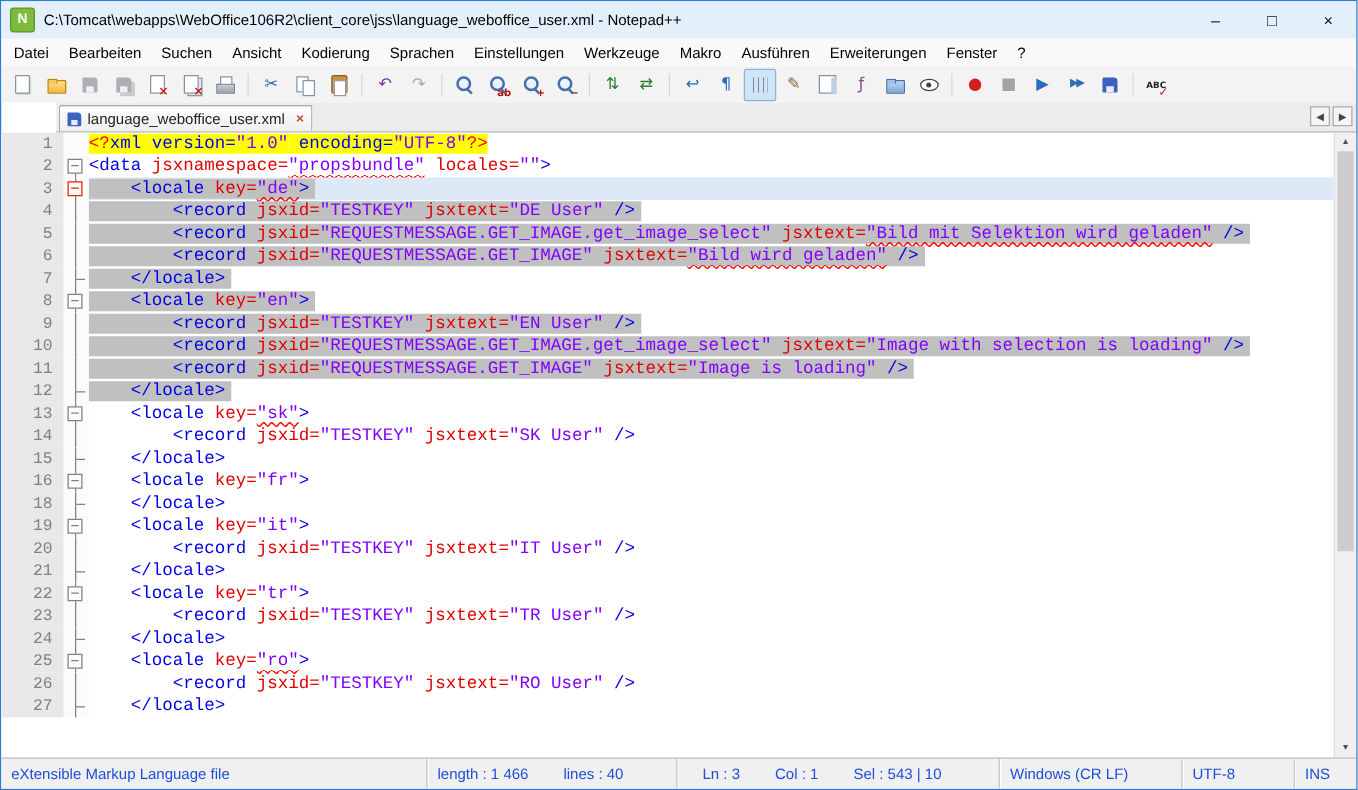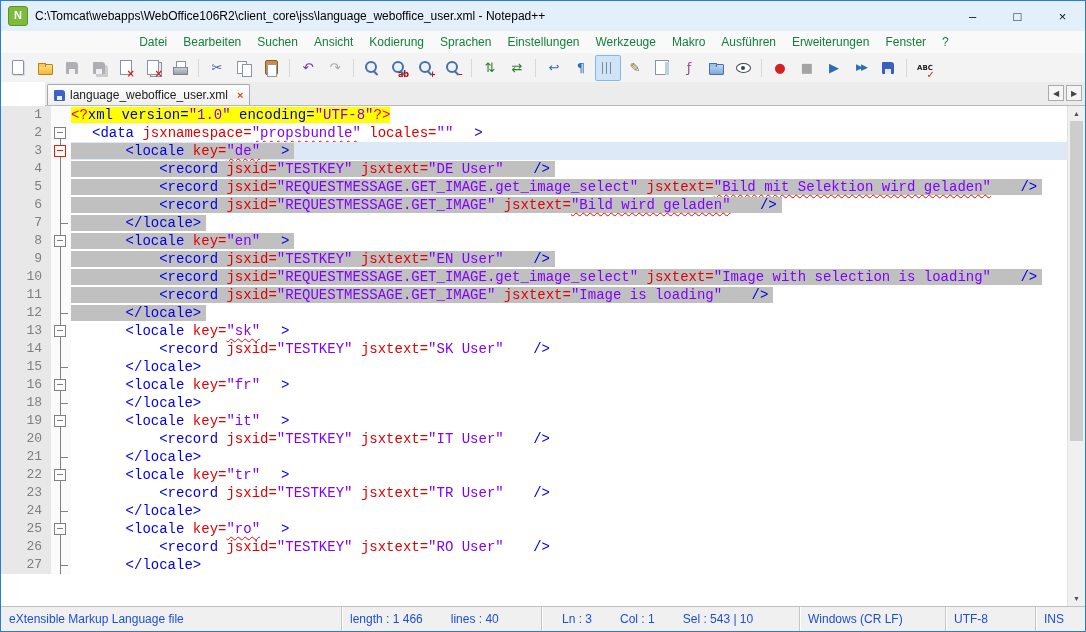--- a/index.html
+++ b/index.html
@@ -5,21 +5,21 @@
   html,body{margin:0;padding:0;background:#999;}
   .window{width:1086px;height:632px;box-sizing:border-box;border:1px solid var(--accent-border,#2B7CD3);
     display:flex;flex-direction:column;background:#fff;font-family:"Liberation Sans",sans-serif;overflow:hidden;}
   
   .titlebar{flex:0 0 30px;display:flex;align-items:center;background:var(--titlebar-bg,#E3F0FB);padding-left:7px;font-size:12px;color:#000;}
   .appicon{width:18px;height:18px;margin-right:7px;background:#7DBB3C;border:1px solid #5A9426;border-radius:3px;
     color:#fff;font:bold 11px/16px "Liberation Sans",sans-serif;text-align:center;flex:0 0 auto;}
   .title{flex:1;white-space:nowrap;overflow:hidden;}
   .winbtn{width:45px;height:30px;display:flex;align-items:center;justify-content:center;font-size:13px;color:#111;}
   
-  .menubar{flex:0 0 22px;display:flex;align-items:center;background:#F9F9F9;font-size:12px;color:#15803d;padding-left:2px;justify-content:center;}
+  .menubar{flex:0 0 22px;display:flex;align-items:center;background:#F9F9F9;font-size:12px;color:#000000;padding-left:2px;}
   .menu-item{padding:3px 8px;}
   
   .toolbar{flex:0 0 27px;display:flex;align-items:center;background:#F3F3F3;padding:1px 4px;gap:1px;}
   .tbtn{width:24px;height:24px;display:flex;align-items:center;justify-content:center;border:1px solid transparent;border-radius:2px;flex:0 0 auto;}
   .tbtn.pressed{background:#CFE4F7;border-color:#88B6DF;}
   .tbtn.dis{opacity:.45;filter:grayscale(.9);}
   .tb-sep{width:1px;height:18px;background:#D8D8D8;margin:0 4px;flex:0 0 auto;}
   .ic{width:16px;height:16px;position:relative;display:flex;align-items:center;justify-content:center;font-family:"DejaVu Sans",sans-serif;}
   .g{font-size:13px;line-height:1;}
   .gsmall{font-size:9px;letter-spacing:-2px;font-weight:bold;}
@@ -64,21 +64,21 @@
   .editor{flex:1;display:flex;background:#fff;overflow:hidden;}
   .lines{flex:1;overflow:hidden;}
   .row{display:flex;height:18px;}
   .num{flex:0 0 50px;background:#E8E8E8;color:var(--line-number,#808080);font:13px/18px "Liberation Mono","DejaVu Sans Mono",monospace;
     text-align:right;padding-right:9px;box-sizing:border-box;}
   .fold{flex:0 0 20px;background:#FBFBFB;position:relative;}
   .code{flex:1;font:14px/18px "Liberation Mono","DejaVu Sans Mono",monospace;white-space:pre;color:#000;}
   .row.cur .code{background:var(--current-line,#DDE9F7);}
   .selw{background:var(--selection,#C0C0C0);padding-right:5px;}
   .tk-p{color:#000;}
-  .tk-t{color:var(--tag,#0000E6);margin-left:21px;}
+  .tk-t{color:var(--tag,#0000E6);}
   .tk-a{color:var(--attribute,#E00000);}
   .tk-v{color:var(--value,#8000FF);}
   .tk-y1{color:var(--decl-punct,#FF0000);background:var(--decl-bg,#FFFF00);}
   .tk-y2{color:var(--tag,#0000E6);background:var(--decl-bg,#FFFF00);}
   .tk-y3{color:var(--value,#8000FF);background:var(--decl-bg,#FFFF00);}
   .tk-sq{text-decoration:underline wavy var(--squiggle,#FF0000) 1px;text-underline-offset:3px;text-decoration-skip-ink:none;}
   .vl{position:absolute;left:9px;top:0;bottom:0;width:1px;background:var(--fold-mark,#808080);}
   .vl.half{top:13px;}
   .stub{position:absolute;left:10px;top:9px;width:7px;height:1px;background:var(--fold-mark,#808080);}
   .fbox{position:absolute;left:3px;top:3px;width:12px;height:12px;background:#FCFCFC;border:1px solid var(--fold-mark,#808080);box-sizing:border-box;}

